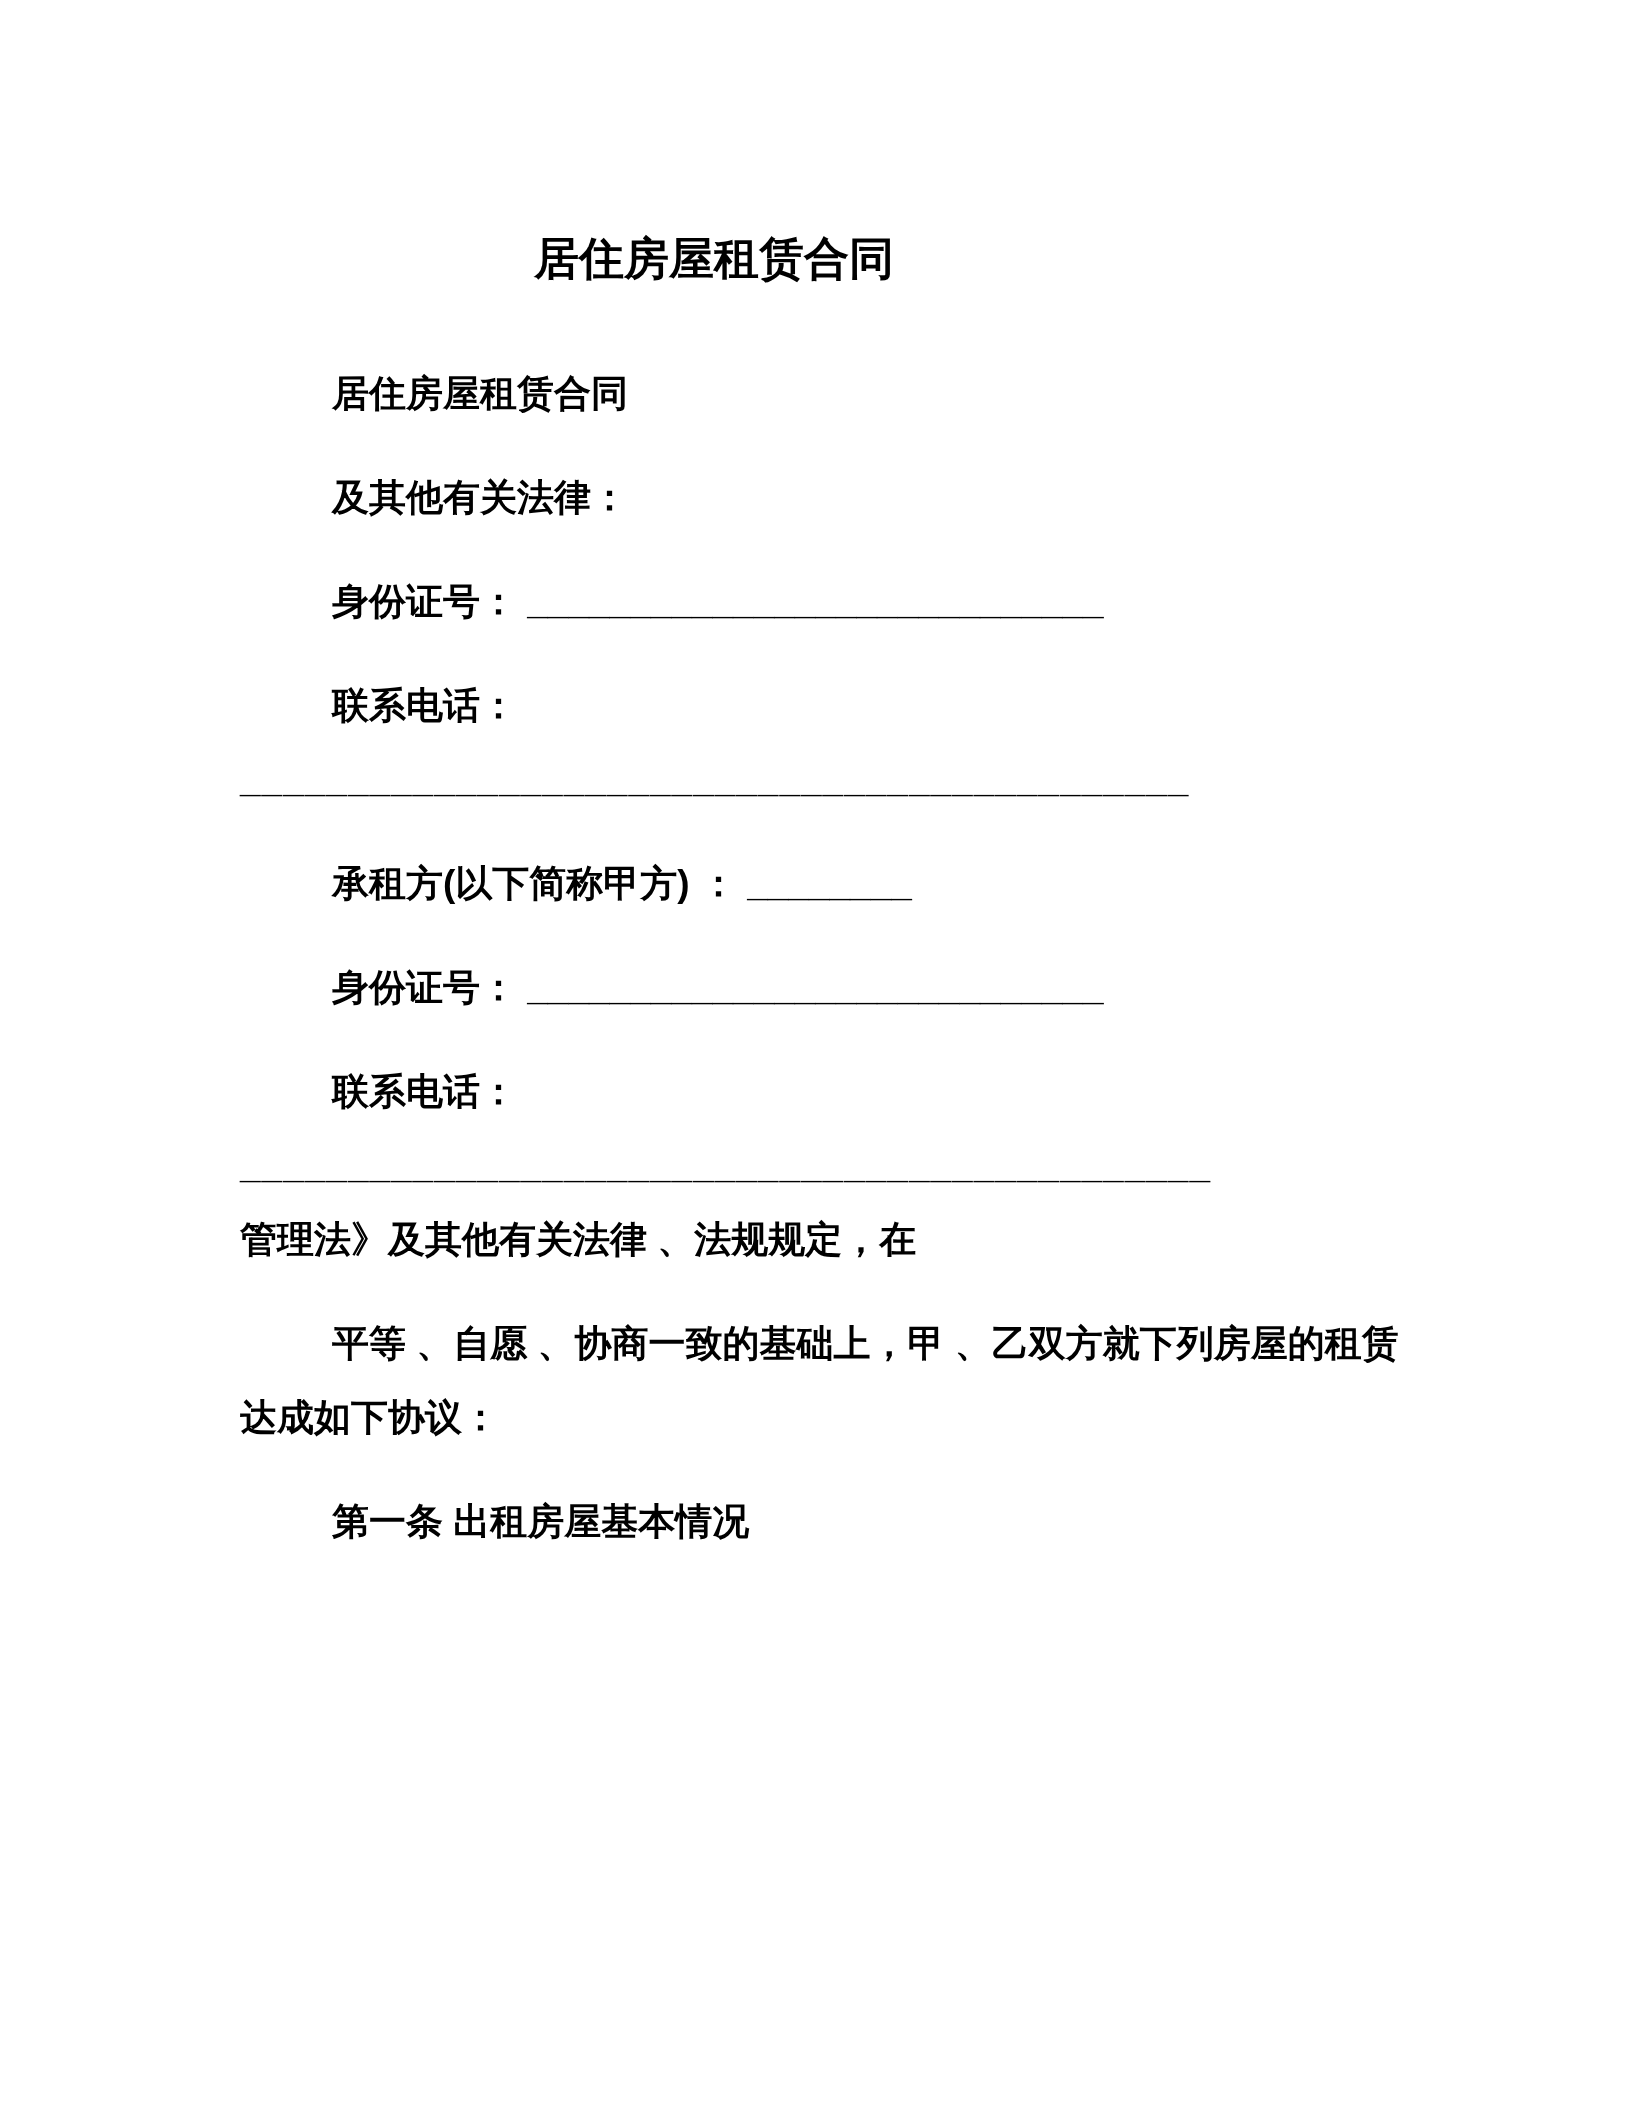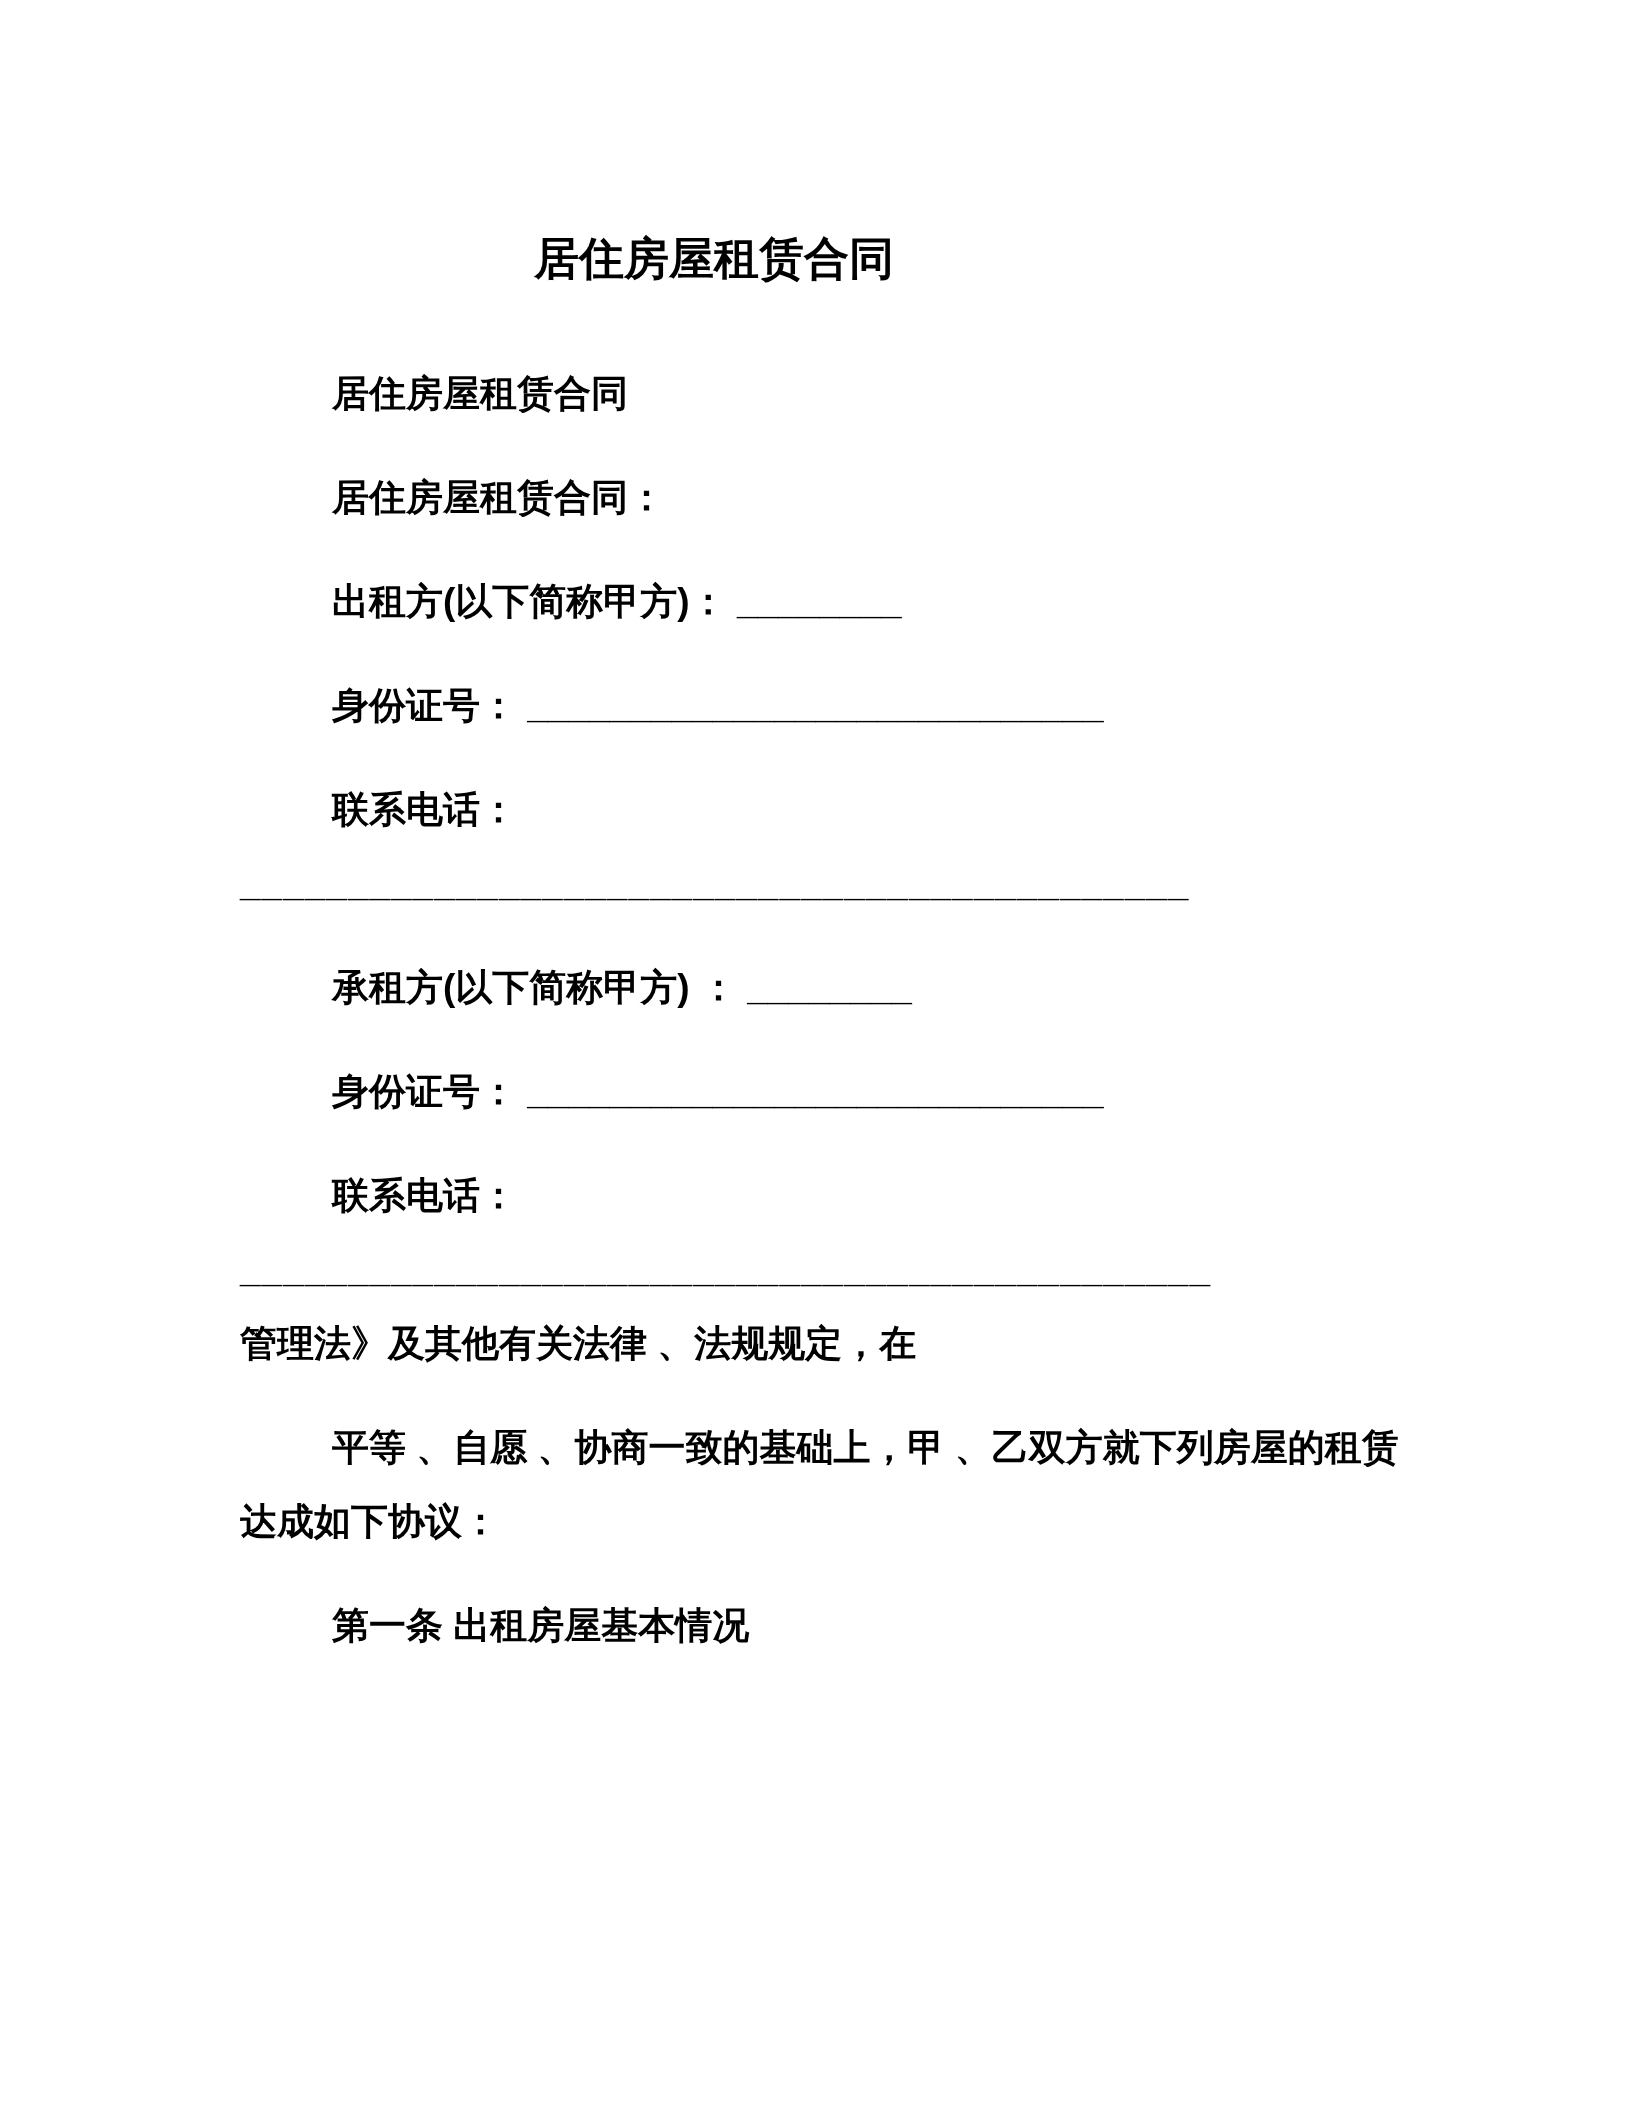--- a/index.html
+++ b/index.html
@@ -45,22 +45,21 @@
   }
 </style>
 </head>
 <body>
 
 <div class="page">
   <div class="content">
     <h1 class="doc-title">居住房屋租赁合同</h1>
     <div id="doc-body">
         <div class="line indent para">居住房屋租赁合同</div>
-        <div class="line indent para">居住房屋租赁合同：</div>
-        <div class="line indent para">出租方(以下简称甲方)： ________</div>
+        <div class="line indent para">及其他有关法律：</div>
         <div class="line indent para">身份证号： ____________________________</div>
         <div class="line indent para">联系电话：</div>
         <div class="line blank">____________________________________________</div>
         <div class="line indent para">承租方(以下简称甲方) ： ________</div>
         <div class="line indent para">身份证号： ____________________________</div>
         <div class="line indent para">联系电话：</div>
         <div class="line blank">_____________________________________________</div>
         <div class="line">管理法》及其他有关法律 、法规规定，在</div>
         <div class="line indent para">平等 、自愿 、协商一致的基础上，甲 、乙双方就下列房屋的租赁</div>
         <div class="line">达成如下协议：</div>

